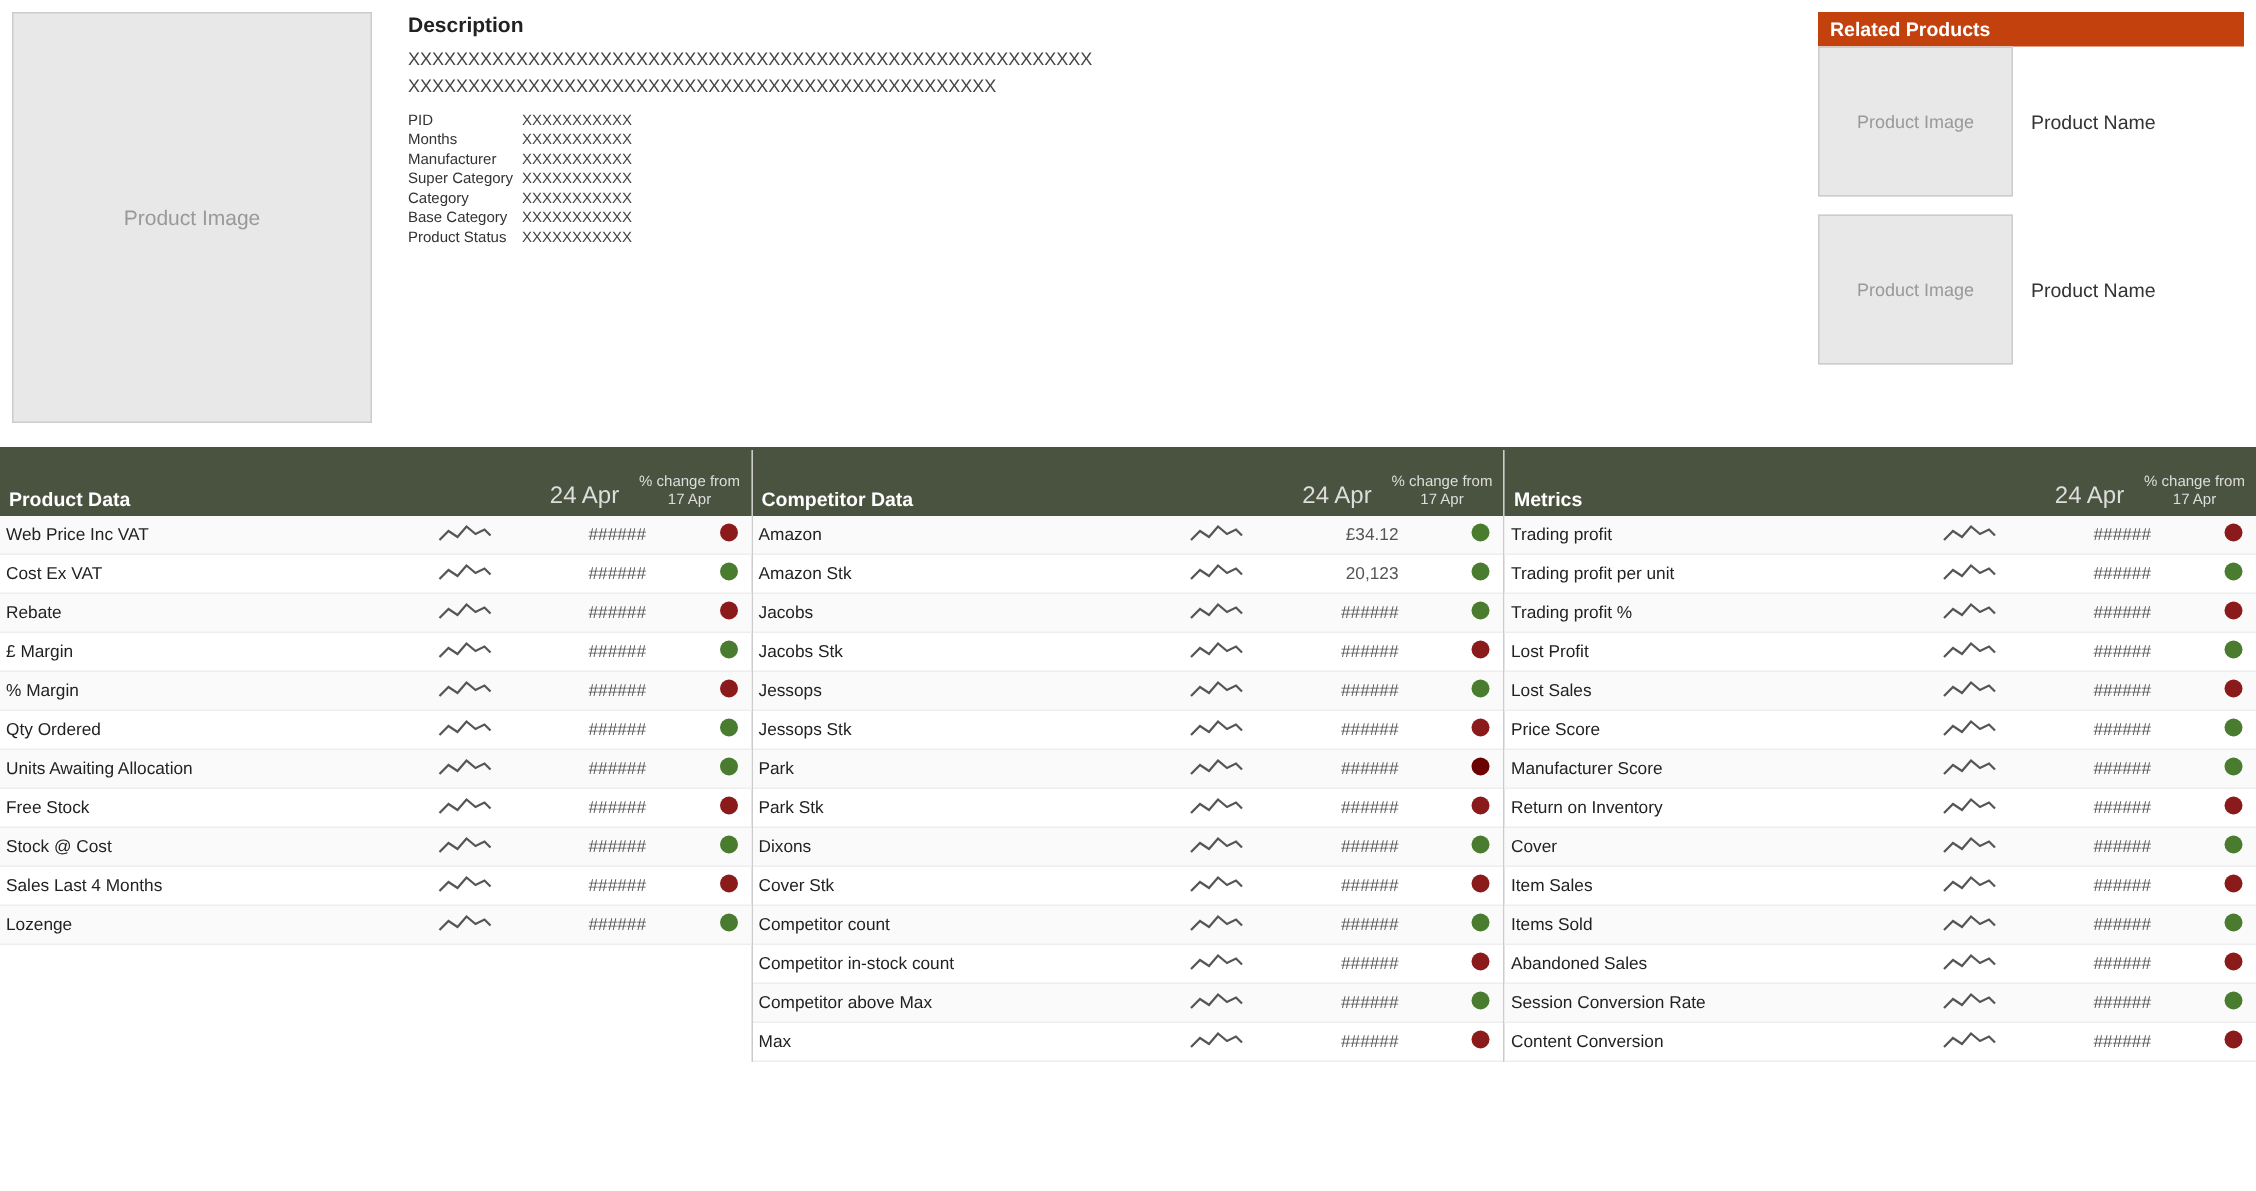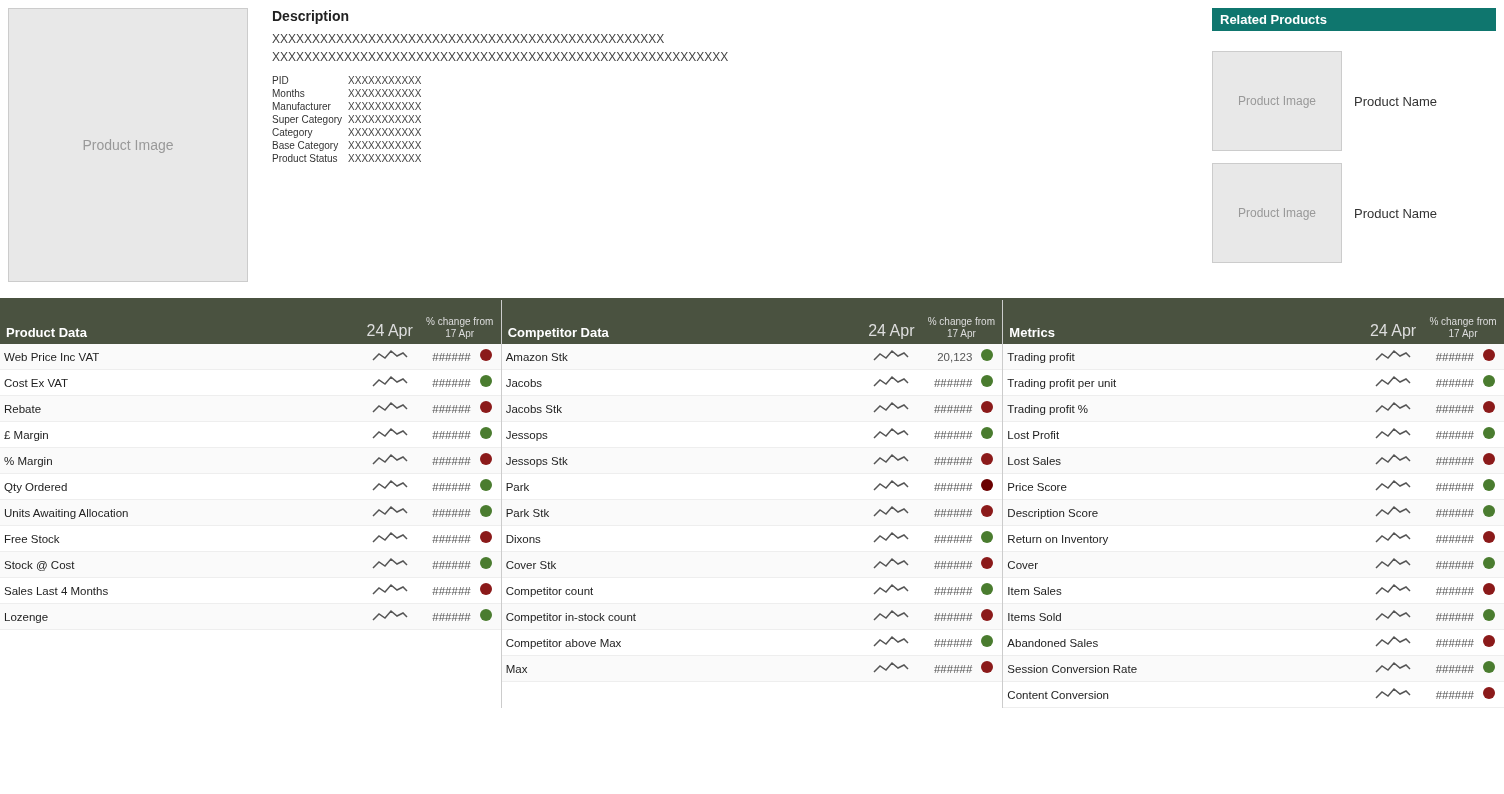--- a/index.html
+++ b/index.html
@@ -64,26 +64,26 @@
       color: #444;
     }
 
     .related-section {
       width: 300px;
       flex-shrink: 0;
       padding: 8px;
     }
 
     .related-header {
-      background: #0f766e;
+      background: #c2410c;
       color: #fff;
       font-weight: bold;
       font-size: 13px;
       padding: 4px 8px;
-      margin-bottom: 20px;
+      margin-bottom: 0;
     }
 
     .related-item {
       display: flex;
       align-items: center;
       margin-bottom: 12px;
     }
 
     .related-image {
       width: 130px;
@@ -149,20 +149,21 @@
       width: 70px;
       line-height: 1.2;
     }
 
     .data-row {
       display: flex;
       align-items: center;
       border-bottom: 1px solid #eee;
       padding: 2px 4px;
       min-height: 26px;
+      gap: 40px;
     }
 
     .data-row:nth-child(even) {
       background: #fafafa;
     }
 
     .row-label {
       flex: 1;
       font-size: 11.5px;
       color: #222;
@@ -210,22 +211,22 @@
 
 <div class="top-section">
 
   <div class="product-image-main">
     <span>Product Image</span>
   </div>
 
   <div class="description-section">
     <h3>Description</h3>
     <div class="desc-text">
+      <div>XXXXXXXXXXXXXXXXXXXXXXXXXXXXXXXXXXXXXXXXXXXXXXXXXXXXXXXXX</div>
       <div>XXXXXXXXXXXXXXXXXXXXXXXXXXXXXXXXXXXXXXXXXXXXXXXXX</div>
-      <div>XXXXXXXXXXXXXXXXXXXXXXXXXXXXXXXXXXXXXXXXXXXXXXXXXXXXXXXXX</div>
     </div>
     <table class="meta-table">
       <tbody id="meta-tbody">
           <tr>
             <td>PID</td>
             <td>XXXXXXXXXXX</td>
           </tr>
           <tr>
             <td>Months</td>
             <td>XXXXXXXXXXX</td>
@@ -367,20 +368,28 @@
     </div>
     </div>
   <div class="data-panel" id="panel-competitor">
       <div class="panel-header">
     <span class="panel-header-title">Competitor Data</span>
     <span class="panel-header-col">24 Apr</span>
     <span class="panel-header-col2">% change from
 17 Apr</span>
   </div>
       <div class="data-row">
+      <span class="row-label">Amazon</span>
+      <span class="row-sparkline"><svg class="sparkline-svg" viewBox="0 0 38 18" xmlns="http://www.w3.org/2000/svg">
+    <polyline points="2,14 8,8 14,12 20,5 26,10 32,7 36,11" fill="none" stroke="#555" stroke-width="1.5"></polyline>
+  </svg></span>
+      <span class="row-value">£34.12</span>
+      <span class="row-dot"><span class="dot dot-green"></span></span>
+    </div>
+      <div class="data-row">
       <span class="row-label">Amazon Stk</span>
       <span class="row-sparkline"><svg class="sparkline-svg" viewBox="0 0 38 18" xmlns="http://www.w3.org/2000/svg">
     <polyline points="2,14 8,8 14,12 20,5 26,10 32,7 36,11" fill="none" stroke="#555" stroke-width="1.5"></polyline>
   </svg></span>
       <span class="row-value">20,123</span>
       <span class="row-dot"><span class="dot dot-green"></span></span>
     </div>
       <div class="data-row">
       <span class="row-label">Jacobs</span>
       <span class="row-sparkline"><svg class="sparkline-svg" viewBox="0 0 38 18" xmlns="http://www.w3.org/2000/svg">
@@ -527,21 +536,21 @@
     </div>
       <div class="data-row">
       <span class="row-label">Price Score</span>
       <span class="row-sparkline"><svg class="sparkline-svg" viewBox="0 0 38 18" xmlns="http://www.w3.org/2000/svg">
     <polyline points="2,14 8,8 14,12 20,5 26,10 32,7 36,11" fill="none" stroke="#555" stroke-width="1.5"></polyline>
   </svg></span>
       <span class="row-value">######</span>
       <span class="row-dot"><span class="dot dot-green"></span></span>
     </div>
       <div class="data-row">
-      <span class="row-label">Description Score</span>
+      <span class="row-label">Manufacturer Score</span>
       <span class="row-sparkline"><svg class="sparkline-svg" viewBox="0 0 38 18" xmlns="http://www.w3.org/2000/svg">
     <polyline points="2,14 8,8 14,12 20,5 26,10 32,7 36,11" fill="none" stroke="#555" stroke-width="1.5"></polyline>
   </svg></span>
       <span class="row-value">######</span>
       <span class="row-dot"><span class="dot dot-green"></span></span>
     </div>
       <div class="data-row">
       <span class="row-label">Return on Inventory</span>
       <span class="row-sparkline"><svg class="sparkline-svg" viewBox="0 0 38 18" xmlns="http://www.w3.org/2000/svg">
     <polyline points="2,14 8,8 14,12 20,5 26,10 32,7 36,11" fill="none" stroke="#555" stroke-width="1.5"></polyline>

